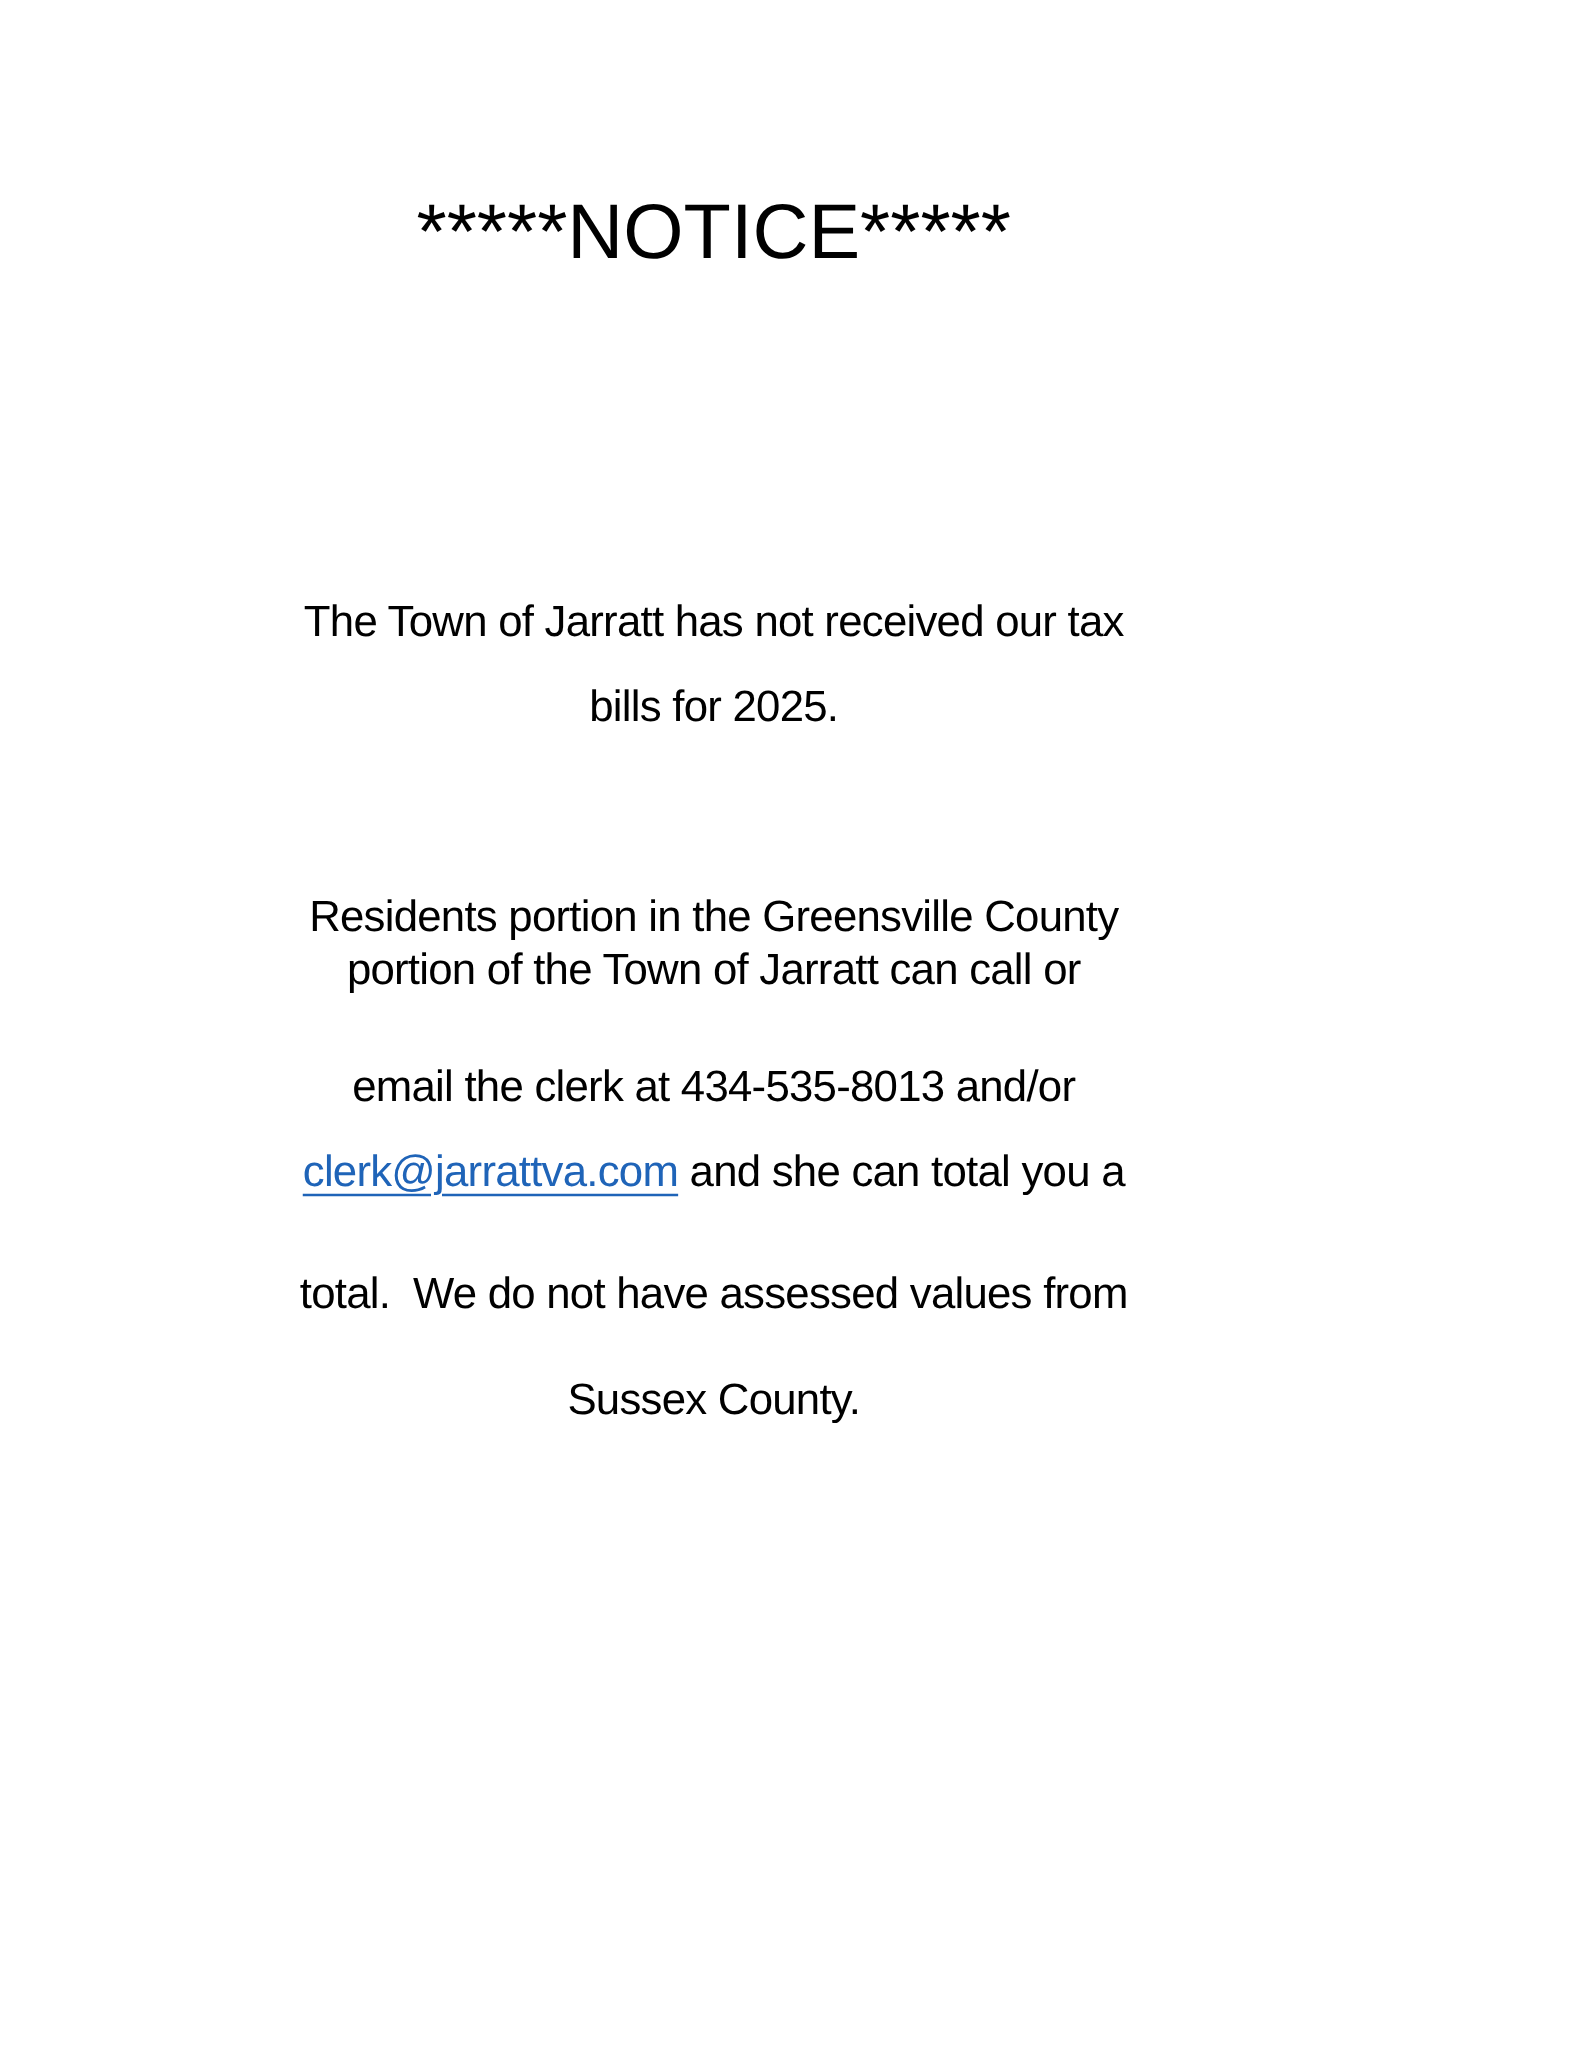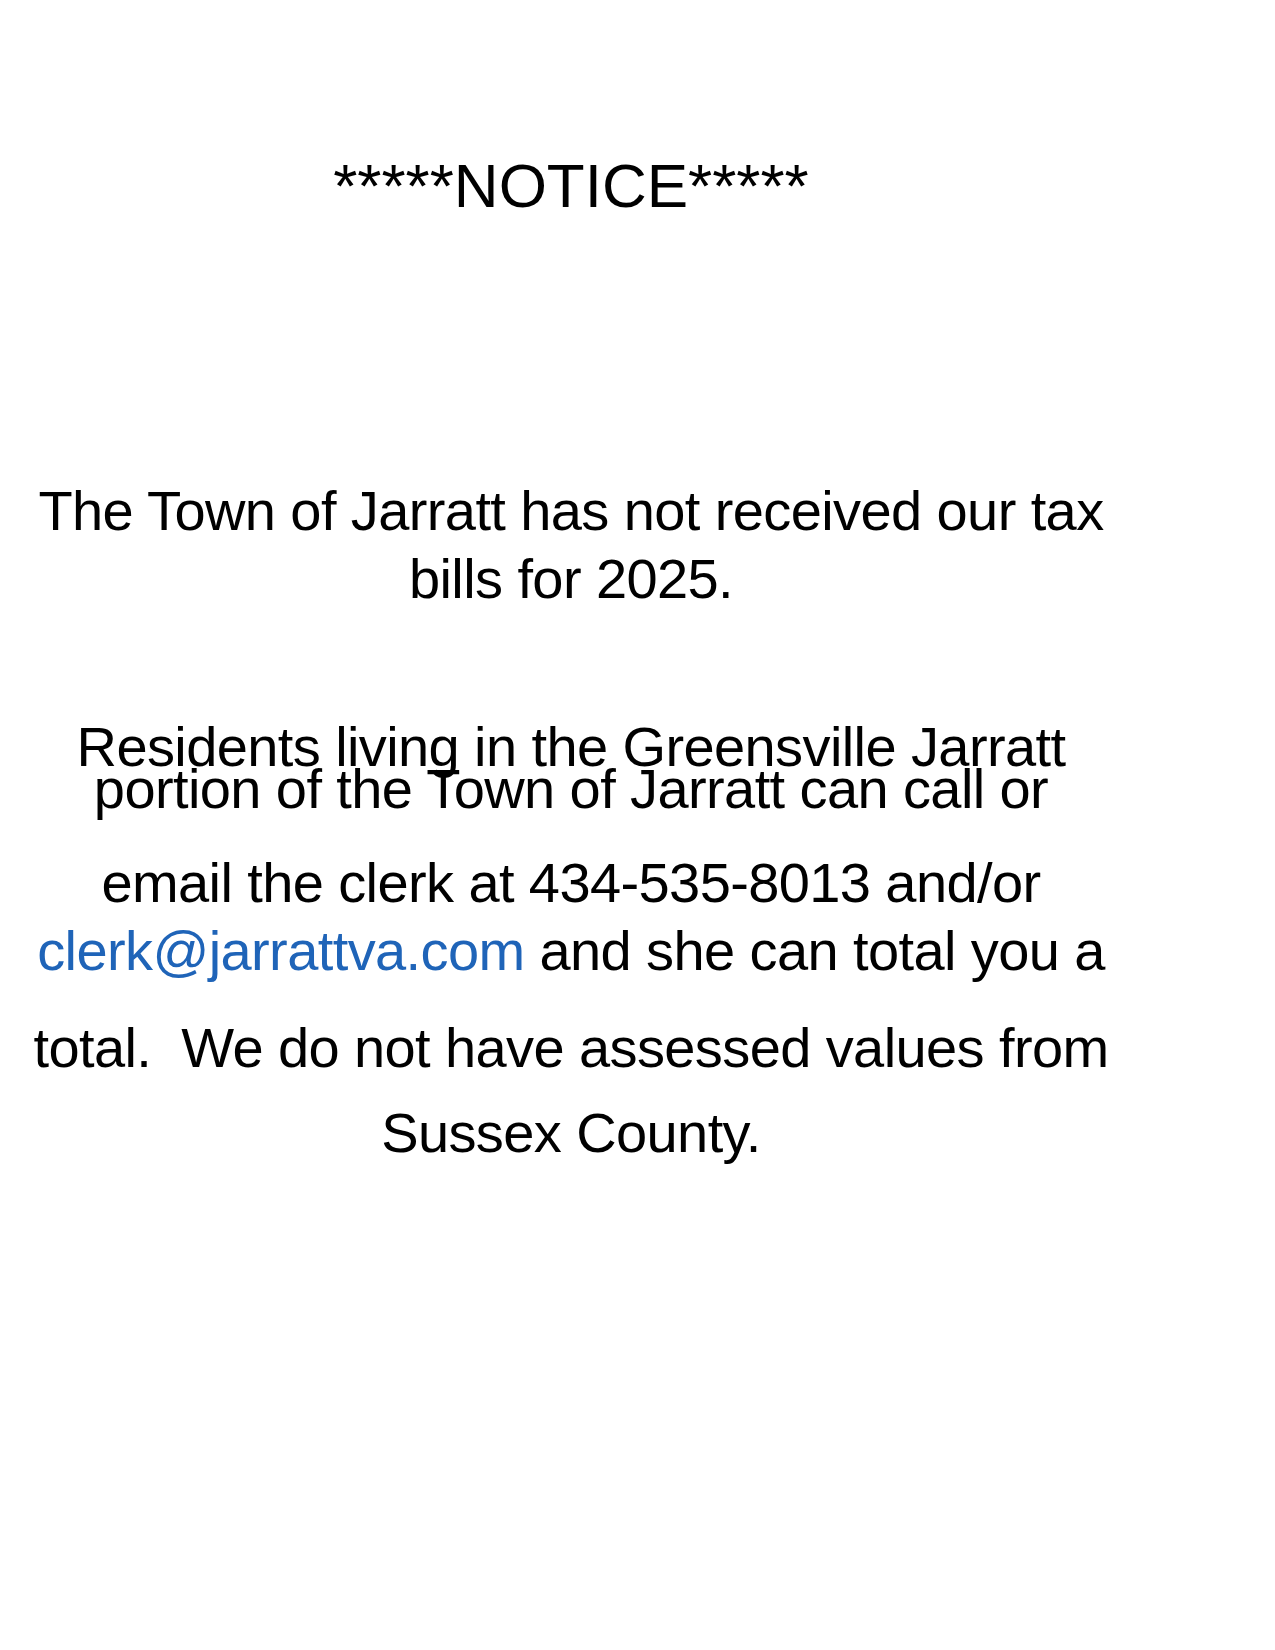--- a/index.html
+++ b/index.html
@@ -1,34 +1,34 @@
 <!DOCTYPE html>
 <html><head>
 <meta charset="utf-8">
 <style>
   html, body { margin: 0; padding: 0; background: #ffffff; }
   body { width: 1275px; height: 1650px; position: relative; overflow: hidden;
          font-family: "Liberation Sans", sans-serif; color: #000; }
   .line { position: absolute; left: 0; width: 1142px; text-align: center; white-space: nowrap; }
   .title { top: 150px; font-size: 62px; letter-spacing: 0px; }
-  .body-line { font-size: 56px; letter-spacing: -0.6px; }
-  .link { color: #1f64b8; text-decoration-thickness: 2px; text-underline-offset: 6px; }
+  .body-line { font-size: 35px; letter-spacing: -0.6px; }
+  .link { color: #1f64b8; text-decoration: underline; text-decoration-thickness: 2px; text-underline-offset: 6px; }
 </style>
 </head>
 <body>
 
 <div>
   <div class="line title">*****NOTICE*****</div>
 
   <div>
     <div class="line body-line" style="top:478px">The Town of Jarratt has not received our tax</div>
     <div class="line body-line" style="top:546px">bills for 2025.</div>
   </div>
 
   <div>
-    <div class="line body-line" style="top:714px">Residents living in the Greensville Jarratt</div>
+    <div class="line body-line" style="top:714px">Residents portion in the Greensville County</div>
     <div class="line body-line" style="top:756px">portion of the Town of Jarratt can call or</div>
     <div class="line body-line" style="top:850px">email the clerk at 434-535-8013 and/or</div>
     <div class="line body-line" style="top:918px"><a class="link">clerk@jarrattva.com</a><span style="white-space:pre"> and she can total you a</span></div>
     <div class="line body-line" style="top:1015px; white-space:pre">total.  We do not have assessed values from</div>
     <div class="line body-line" style="top:1100px">Sussex County.</div>
   </div>
 </div>
 
 </body></html>

